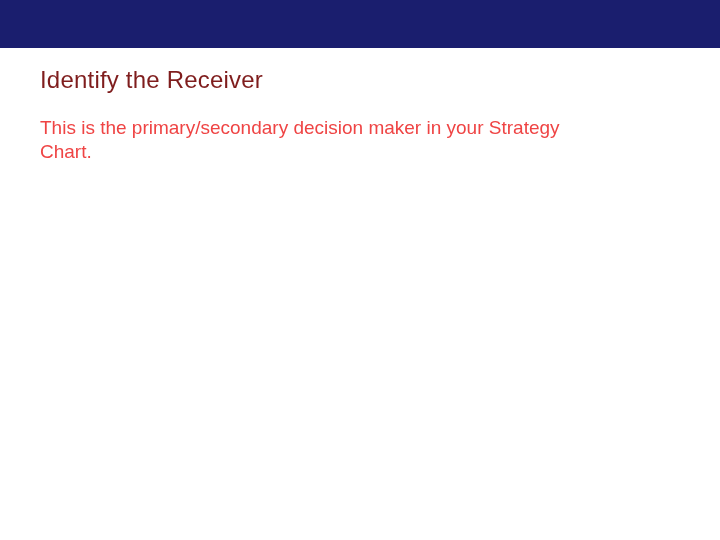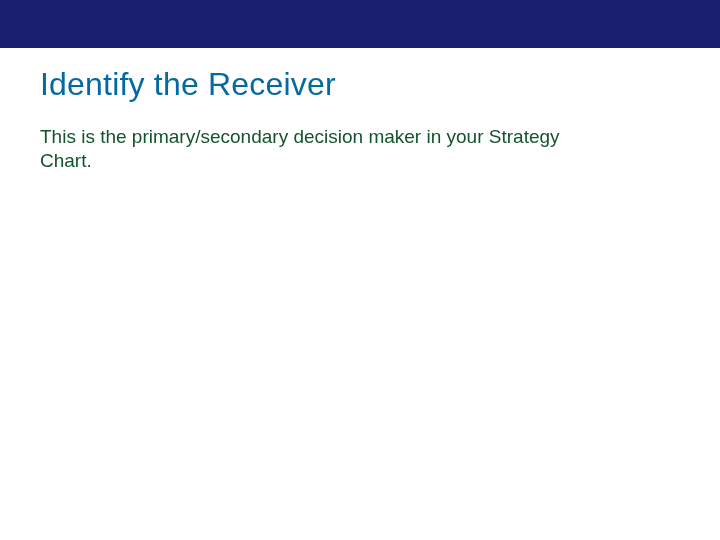--- a/index.html
+++ b/index.html
@@ -16,30 +16,30 @@
     }
     .top-band {
       width: 100%;
       height: 48px;
       background: #1a1e6e;
     }
     .content {
       padding: 18px 40px 0 40px;
     }
     .title {
-      font-size: 32px;
+      font-size: 24px;
       font-weight: 400;
-      color: #0369a1;
+      color: #7f1d1d;
       margin-bottom: 22px;
       letter-spacing: 0.2px;
     }
     .body-text {
       font-size: 19px;
       font-weight: 400;
-      color: #14532d;
+      color: #ef4444;
       line-height: 1.25;
       max-width: 560px;
     }
   </style>
 </head>
 <body>
 
 <div class="top-band"></div>
 
 <div class="content">

